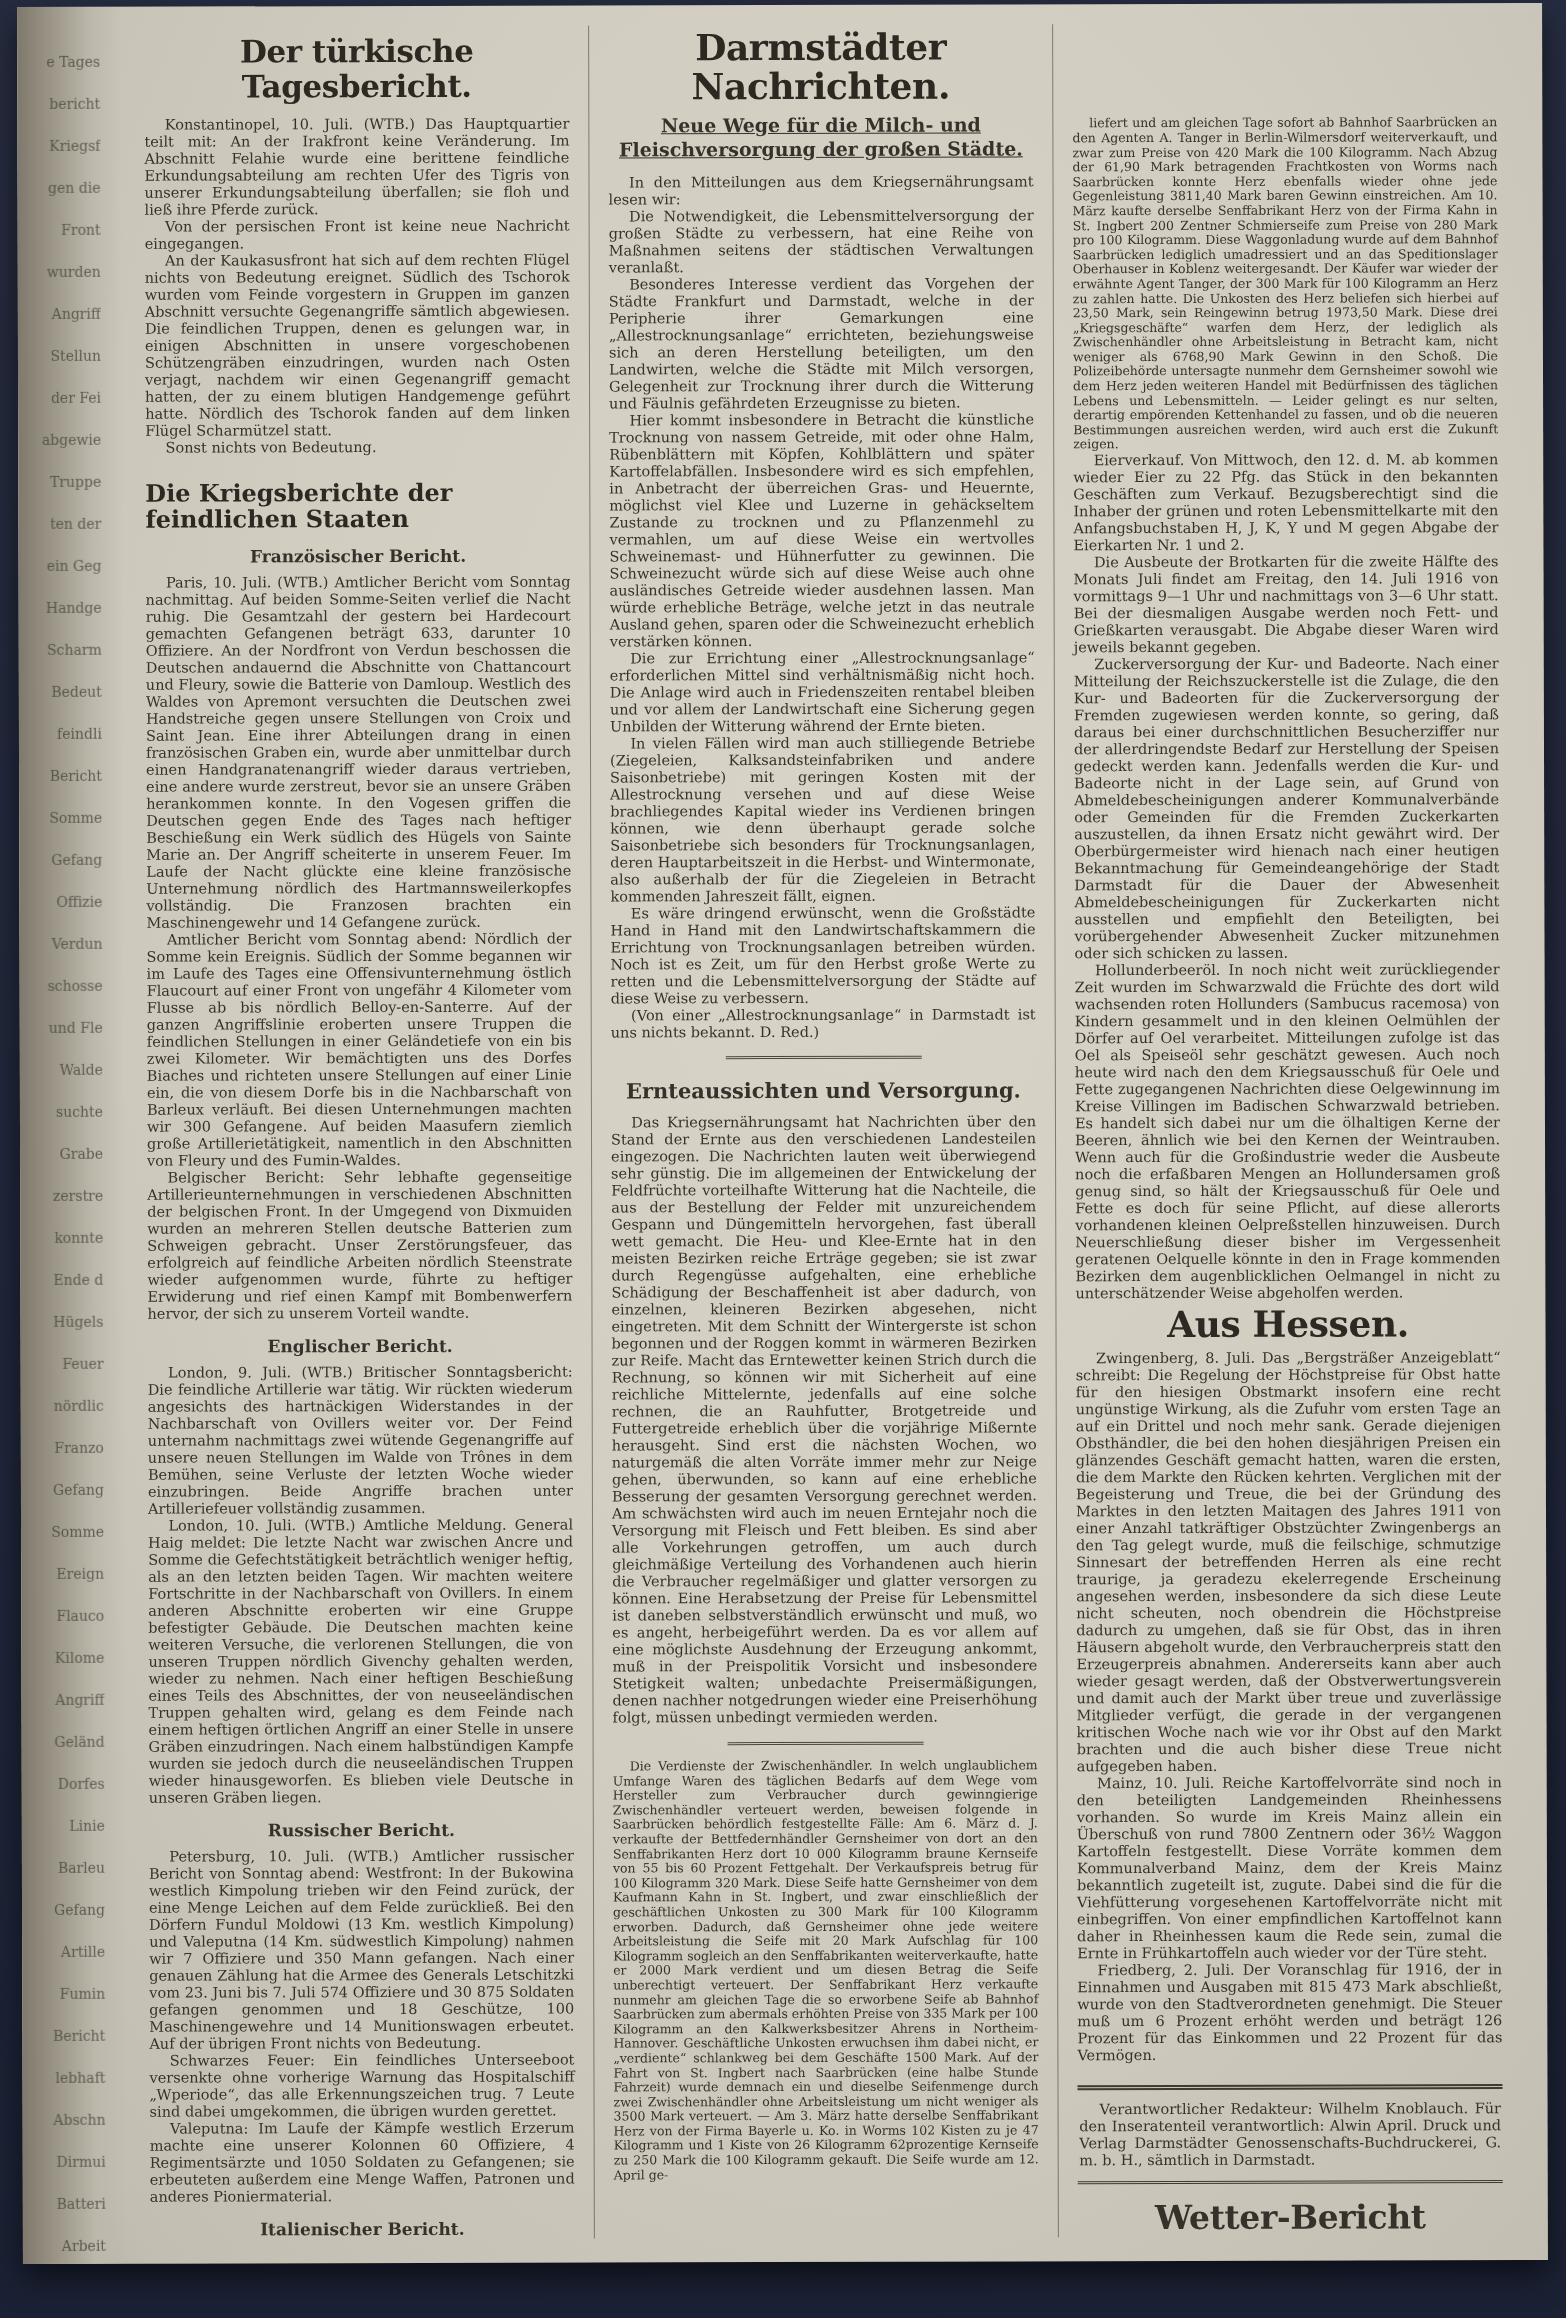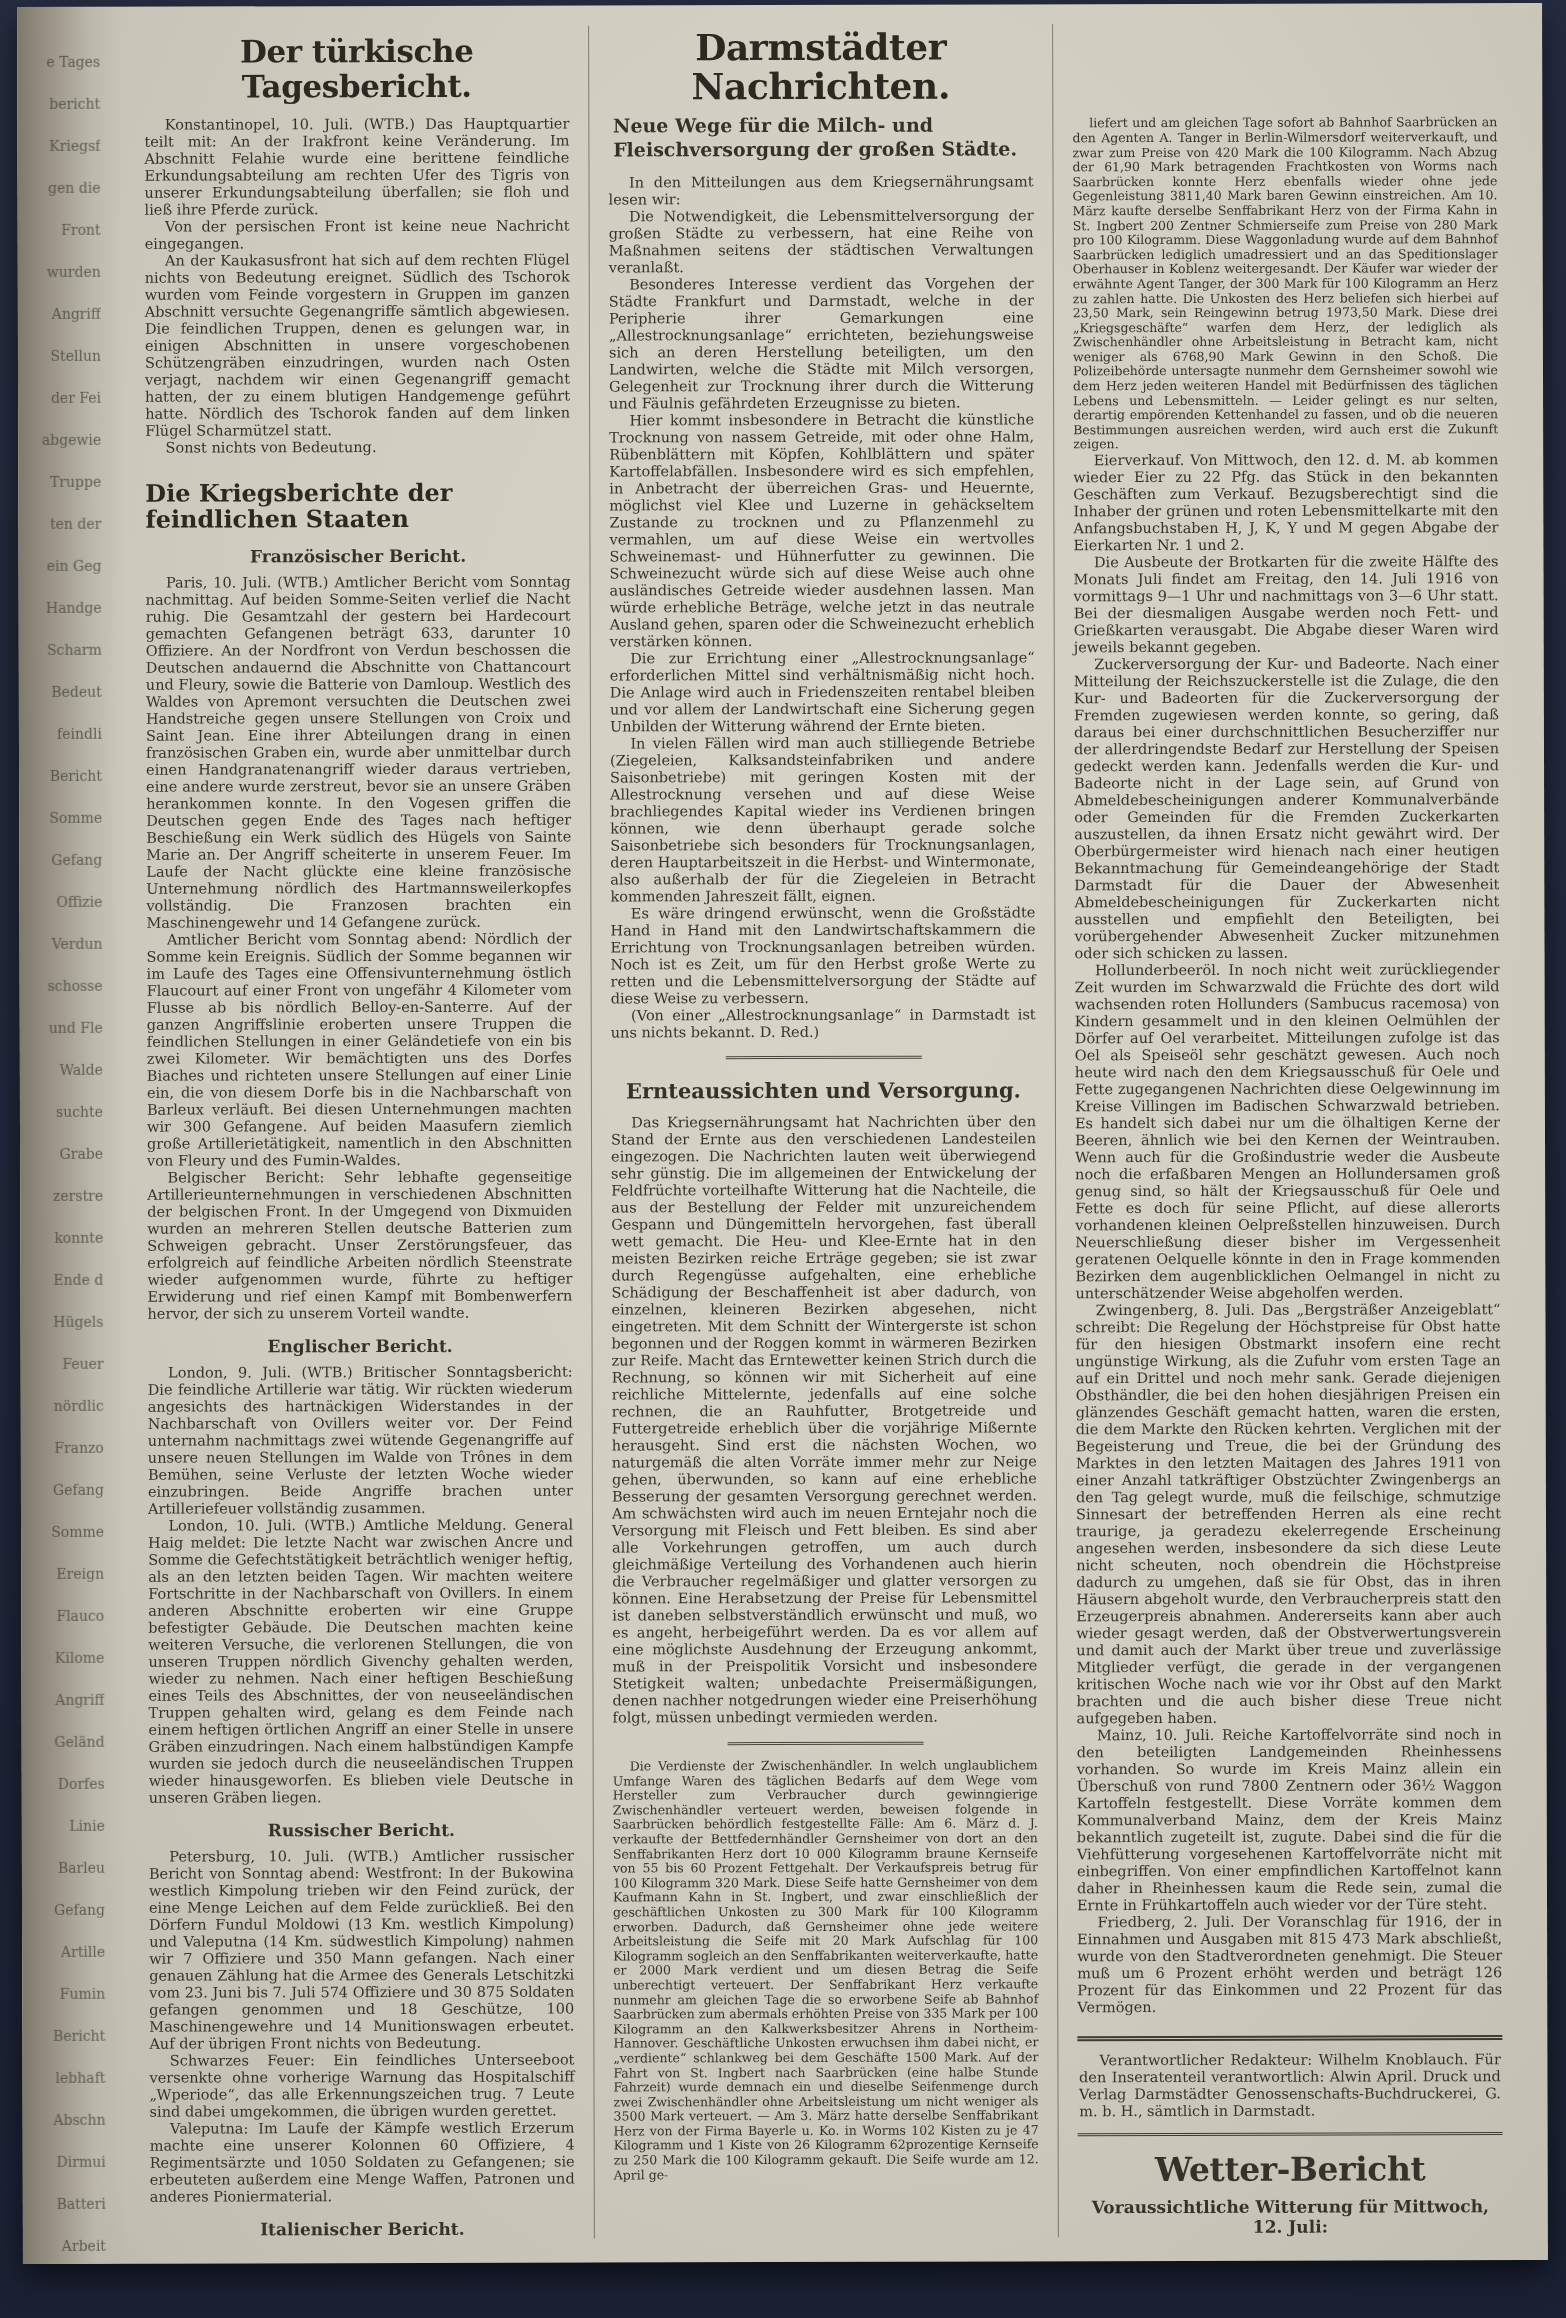--- a/index.html
+++ b/index.html
@@ -36,21 +36,21 @@
   .blk-p{margin:0;font-size:14.5px;line-height:17px;text-indent:20.4px;}
   .blk-noindent{text-indent:0;}
   .blk-petit{margin:0;font-size:12.5px;line-height:14.6px;text-indent:17px;}
   .lead{font-weight:normal;}
   .blk-h1{font-size:31px;line-height:1.12;font-weight:bold;text-align:center;text-indent:0;
           margin:7.8px 0 12.5px;color:#2d2922;letter-spacing:-0.4px;}
   .blk-h1b{font-size:24px;line-height:1.1;font-weight:bold;text-align:left;text-indent:0;
           margin:23.5px 0 6.3px;color:#2d2922;}
   .blk-h1xl{font-size:36px;line-height:1.08;font-weight:bold;text-align:center;text-indent:0;
           margin:3.1px 0 6.3px;color:#2d2922;letter-spacing:-0.4px;}
-  .blk-sub{font-size:19px;line-height:1.28;font-weight:bold;text-align:left;text-indent:0;margin:1.6px 4.7px 12.5px;}
+  .blk-sub{font-size:19px;line-height:1.28;font-weight:bold;text-align:center;text-indent:0;margin:1.6px 4.7px 12.5px;text-decoration:underline;}
   .blk-cross{font-size:17px;font-weight:bold;text-align:center;text-indent:0;margin:14px 0 7.8px;}
   .blk-crosslg{font-size:21px;font-weight:bold;text-align:center;text-indent:0;margin:19px 0 11px;}
   .blk-divider{width:196px;border-top:3.1px double #4a463e;margin:15.7px auto 14px;height:0;}
   .blk-impressum{margin:20.4px 0 0;padding:11px 1.6px 12.5px;font-size:14.5px;line-height:17px;text-indent:20.4px;
           border-top:5.5px double #3e3a32;border-bottom:3.9px double #3e3a32;}
   .blk-wetterhead{font-size:33px;font-weight:bold;text-align:center;text-indent:0;margin:14px 0 7.8px;letter-spacing:-0.4px;}
   .blk-wline1{font-size:17px;font-weight:bold;text-align:center;text-indent:0;margin:0 0 3.1px;}
 </style>
 </head>
 <body>
@@ -150,20 +150,21 @@
         <p class="blk-p">Das Kriegsernährungsamt hat Nachrichten über den Stand der Ernte aus den verschiedenen Landesteilen eingezogen. Die Nachrichten lauten weit überwiegend sehr günstig. Die im allgemeinen der Entwickelung der Feldfrüchte vorteilhafte Witterung hat die Nachteile, die aus der Bestellung der Felder mit unzureichendem Gespann und Düngemitteln hervorgehen, fast überall wett gemacht. Die Heu- und Klee-Ernte hat in den meisten Bezirken reiche Erträge gegeben; sie ist zwar durch Regengüsse aufgehalten, eine erhebliche Schädigung der Beschaffenheit ist aber dadurch, von einzelnen, kleineren Bezirken abgesehen, nicht eingetreten. Mit dem Schnitt der Wintergerste ist schon begonnen und der Roggen kommt in wärmeren Bezirken zur Reife. Macht das Erntewetter keinen Strich durch die Rechnung, so können wir mit Sicherheit auf eine reichliche Mittelernte, jedenfalls auf eine solche rechnen, die an Rauhfutter, Brotgetreide und Futtergetreide erheblich über die vorjährige Mißernte herausgeht. Sind erst die nächsten Wochen, wo naturgemäß die alten Vorräte immer mehr zur Neige gehen, überwunden, so kann auf eine erhebliche Besserung der gesamten Versorgung gerechnet werden. Am schwächsten wird auch im neuen Erntejahr noch die Versorgung mit Fleisch und Fett bleiben. Es sind aber alle Vorkehrungen getroffen, um auch durch gleichmäßige Verteilung des Vorhandenen auch hierin die Verbraucher regelmäßiger und glatter versorgen zu können. Eine Herabsetzung der Preise für Lebensmittel ist daneben selbstverständlich erwünscht und muß, wo es angeht, herbeigeführt werden. Da es vor allem auf eine möglichste Ausdehnung der Erzeugung ankommt, muß in der Preispolitik Vorsicht und insbesondere Stetigkeit walten; unbedachte Preisermäßigungen, denen nachher notgedrungen wieder eine Preiserhöhung folgt, müssen unbedingt vermieden werden.</p>
         <div class="blk-divider"></div>
         <p class="blk-petit"><b class="lead">Die Verdienste der Zwischenhändler. </b>In welch unglaublichem Umfange Waren des täglichen Bedarfs auf dem Wege vom Hersteller zum Verbraucher durch gewinngierige Zwischenhändler verteuert werden, beweisen folgende in Saarbrücken behördlich festgestellte Fälle: Am 6. März d. J. verkaufte der Bettfedernhändler Gernsheimer von dort an den Senffabrikanten Herz dort 10 000 Kilogramm braune Kernseife von 55 bis 60 Prozent Fettgehalt. Der Verkaufspreis betrug für 100 Kilogramm 320 Mark. Diese Seife hatte Gernsheimer von dem Kaufmann Kahn in St. Ingbert, und zwar einschließlich der geschäftlichen Unkosten zu 300 Mark für 100 Kilogramm erworben. Dadurch, daß Gernsheimer ohne jede weitere Arbeitsleistung die Seife mit 20 Mark Aufschlag für 100 Kilogramm sogleich an den Senffabrikanten weiterverkaufte, hatte er 2000 Mark verdient und um diesen Betrag die Seife unberechtigt verteuert. Der Senffabrikant Herz verkaufte nunmehr am gleichen Tage die so erworbene Seife ab Bahnhof Saarbrücken zum abermals erhöhten Preise von 335 Mark per 100 Kilogramm an den Kalkwerksbesitzer Ahrens in Northeim-Hannover. Geschäftliche Unkosten erwuchsen ihm dabei nicht, er „verdiente“ schlankweg bei dem Geschäfte 1500 Mark. Auf der Fahrt von St. Ingbert nach Saarbrücken (eine halbe Stunde Fahrzeit) wurde demnach ein und dieselbe Seifenmenge durch zwei Zwischenhändler ohne Arbeitsleistung um nicht weniger als 3500 Mark verteuert. — Am 3. März hatte derselbe Senffabrikant Herz von der Firma Bayerle u. Ko. in Worms 102 Kisten zu je 47 Kilogramm und 1 Kiste von 26 Kilogramm 62prozentige Kernseife zu 250 Mark die 100 Kilogramm gekauft. Die Seife wurde am 12. April ge-</p>
       </div>
     <div class="col col-right">
         <p class="blk-petit blk-noindent">liefert und am gleichen Tage sofort ab Bahnhof Saarbrücken an den Agenten A. Tanger in Berlin-Wilmersdorf weiterverkauft, und zwar zum Preise von 420 Mark die 100 Kilogramm. Nach Abzug der 61,90 Mark betragenden Frachtkosten von Worms nach Saarbrücken konnte Herz ebenfalls wieder ohne jede Gegenleistung 3811,40 Mark baren Gewinn einstreichen. Am 10. März kaufte derselbe Senffabrikant Herz von der Firma Kahn in St. Ingbert 200 Zentner Schmierseife zum Preise von 280 Mark pro 100 Kilogramm. Diese Waggonladung wurde auf dem Bahnhof Saarbrücken lediglich umadressiert und an das Speditionslager Oberhauser in Koblenz weitergesandt. Der Käufer war wieder der erwähnte Agent Tanger, der 300 Mark für 100 Kilogramm an Herz zu zahlen hatte. Die Unkosten des Herz beliefen sich hierbei auf 23,50 Mark, sein Reingewinn betrug 1973,50 Mark. Diese drei „Kriegsgeschäfte“ warfen dem Herz, der lediglich als Zwischenhändler ohne Arbeitsleistung in Betracht kam, nicht weniger als 6768,90 Mark Gewinn in den Schoß. Die Polizeibehörde untersagte nunmehr dem Gernsheimer sowohl wie dem Herz jeden weiteren Handel mit Bedürfnissen des täglichen Lebens und Lebensmitteln. — Leider gelingt es nur selten, derartig empörenden Kettenhandel zu fassen, und ob die neueren Bestimmungen ausreichen werden, wird auch erst die Zukunft zeigen.</p>
         <p class="blk-p"><b class="lead">Eierverkauf. </b>Von Mittwoch, den 12. d. M. ab kommen wieder Eier zu 22 Pfg. das Stück in den bekannten Geschäften zum Verkauf. Bezugsberechtigt sind die Inhaber der grünen und roten Lebensmittelkarte mit den Anfangsbuchstaben H, J, K, Y und M gegen Abgabe der Eierkarten Nr. 1 und 2.</p>
         <p class="blk-p"><b class="lead">Die Ausbeute der Brotkarten </b>für die zweite Hälfte des Monats Juli findet am Freitag, den 14. Juli 1916 von vormittags 9—1 Uhr und nachmittags von 3—6 Uhr statt. Bei der diesmaligen Ausgabe werden noch Fett- und Grießkarten verausgabt. Die Abgabe dieser Waren wird jeweils bekannt gegeben.</p>
         <p class="blk-p"><b class="lead">Zuckerversorgung der Kur- und Badeorte. </b>Nach einer Mitteilung der Reichszuckerstelle ist die Zulage, die den Kur- und Badeorten für die Zuckerversorgung der Fremden zugewiesen werden konnte, so gering, daß daraus bei einer durchschnittlichen Besucherziffer nur der allerdringendste Bedarf zur Herstellung der Speisen gedeckt werden kann. Jedenfalls werden die Kur- und Badeorte nicht in der Lage sein, auf Grund von Abmeldebescheinigungen anderer Kommunalverbände oder Gemeinden für die Fremden Zuckerkarten auszustellen, da ihnen Ersatz nicht gewährt wird. Der Oberbürgermeister wird hienach nach einer heutigen Bekanntmachung für Gemeindeangehörige der Stadt Darmstadt für die Dauer der Abwesenheit Abmeldebescheinigungen für Zuckerkarten nicht ausstellen und empfiehlt den Beteiligten, bei vorübergehender Abwesenheit Zucker mitzunehmen oder sich schicken zu lassen.</p>
         <p class="blk-p"><b class="lead">Hollunderbeeröl. </b>In noch nicht weit zurückliegender Zeit wurden im Schwarzwald die Früchte des dort wild wachsenden roten Hollunders (Sambucus racemosa) von Kindern gesammelt und in den kleinen Oelmühlen der Dörfer auf Oel verarbeitet. Mitteilungen zufolge ist das Oel als Speiseöl sehr geschätzt gewesen. Auch noch heute wird nach den dem Kriegsausschuß für Oele und Fette zugegangenen Nachrichten diese Oelgewinnung im Kreise Villingen im Badischen Schwarzwald betrieben. Es handelt sich dabei nur um die ölhaltigen Kerne der Beeren, ähnlich wie bei den Kernen der Weintrauben. Wenn auch für die Großindustrie weder die Ausbeute noch die erfaßbaren Mengen an Hollundersamen groß genug sind, so hält der Kriegsausschuß für Oele und Fette es doch für seine Pflicht, auf diese allerorts vorhandenen kleinen Oelpreßstellen hinzuweisen. Durch Neuerschließung dieser bisher im Vergessenheit geratenen Oelquelle könnte in den in Frage kommenden Bezirken dem augenblicklichen Oelmangel in nicht zu unterschätzender Weise abgeholfen werden.</p>
+        <div class="blk-h1xl">Aus Hessen.</div>
         <p class="blk-p"><b class="lead">Zwingenberg, 8. Juli. </b>Das „Bergsträßer Anzeigeblatt“ schreibt: Die Regelung der Höchstpreise für Obst hatte für den hiesigen Obstmarkt insofern eine recht ungünstige Wirkung, als die Zufuhr vom ersten Tage an auf ein Drittel und noch mehr sank. Gerade diejenigen Obsthändler, die bei den hohen diesjährigen Preisen ein glänzendes Geschäft gemacht hatten, waren die ersten, die dem Markte den Rücken kehrten. Verglichen mit der Begeisterung und Treue, die bei der Gründung des Marktes in den letzten Maitagen des Jahres 1911 von einer Anzahl tatkräftiger Obstzüchter Zwingenbergs an den Tag gelegt wurde, muß die feilschige, schmutzige Sinnesart der betreffenden Herren als eine recht traurige, ja geradezu ekelerregende Erscheinung angesehen werden, insbesondere da sich diese Leute nicht scheuten, noch obendrein die Höchstpreise dadurch zu umgehen, daß sie für Obst, das in ihren Häusern abgeholt wurde, den Verbraucherpreis statt den Erzeugerpreis abnahmen. Andererseits kann aber auch wieder gesagt werden, daß der Obstverwertungsverein und damit auch der Markt über treue und zuverlässige Mitglieder verfügt, die gerade in der vergangenen kritischen Woche nach wie vor ihr Obst auf den Markt brachten und die auch bisher diese Treue nicht aufgegeben haben.</p>
         <p class="blk-p"><b class="lead">Mainz, 10. Juli. </b>Reiche Kartoffelvorräte sind noch in den beteiligten Landgemeinden Rheinhessens vorhanden. So wurde im Kreis Mainz allein ein Überschuß von rund 7800 Zentnern oder 36½ Waggon Kartoffeln festgestellt. Diese Vorräte kommen dem Kommunalverband Mainz, dem der Kreis Mainz bekanntlich zugeteilt ist, zugute. Dabei sind die für die Viehfütterung vorgesehenen Kartoffelvorräte nicht mit einbegriffen. Von einer empfindlichen Kartoffelnot kann daher in Rheinhessen kaum die Rede sein, zumal die Ernte in Frühkartoffeln auch wieder vor der Türe steht.</p>
         <p class="blk-p"><b class="lead">Friedberg, 2. Juli. </b>Der Voranschlag für 1916, der in Einnahmen und Ausgaben mit 815 473 Mark abschließt, wurde von den Stadtverordneten genehmigt. Die Steuer muß um 6 Prozent erhöht werden und beträgt 126 Prozent für das Einkommen und 22 Prozent für das Vermögen.</p>
         <p class="blk-impressum">Verantwortlicher Redakteur: Wilhelm Knoblauch. Für den Inseratenteil verantwortlich: Alwin April. Druck und Verlag Darmstädter Genossenschafts-Buchdruckerei, G. m. b. H., sämtlich in Darmstadt.</p>
         <div class="blk-wetterhead">Wetter-Bericht</div>
         <div class="blk-wline1">Voraussichtliche Witterung für Mittwoch, 12. Juli:</div>
       </div>
   </div>
 </div>
 

